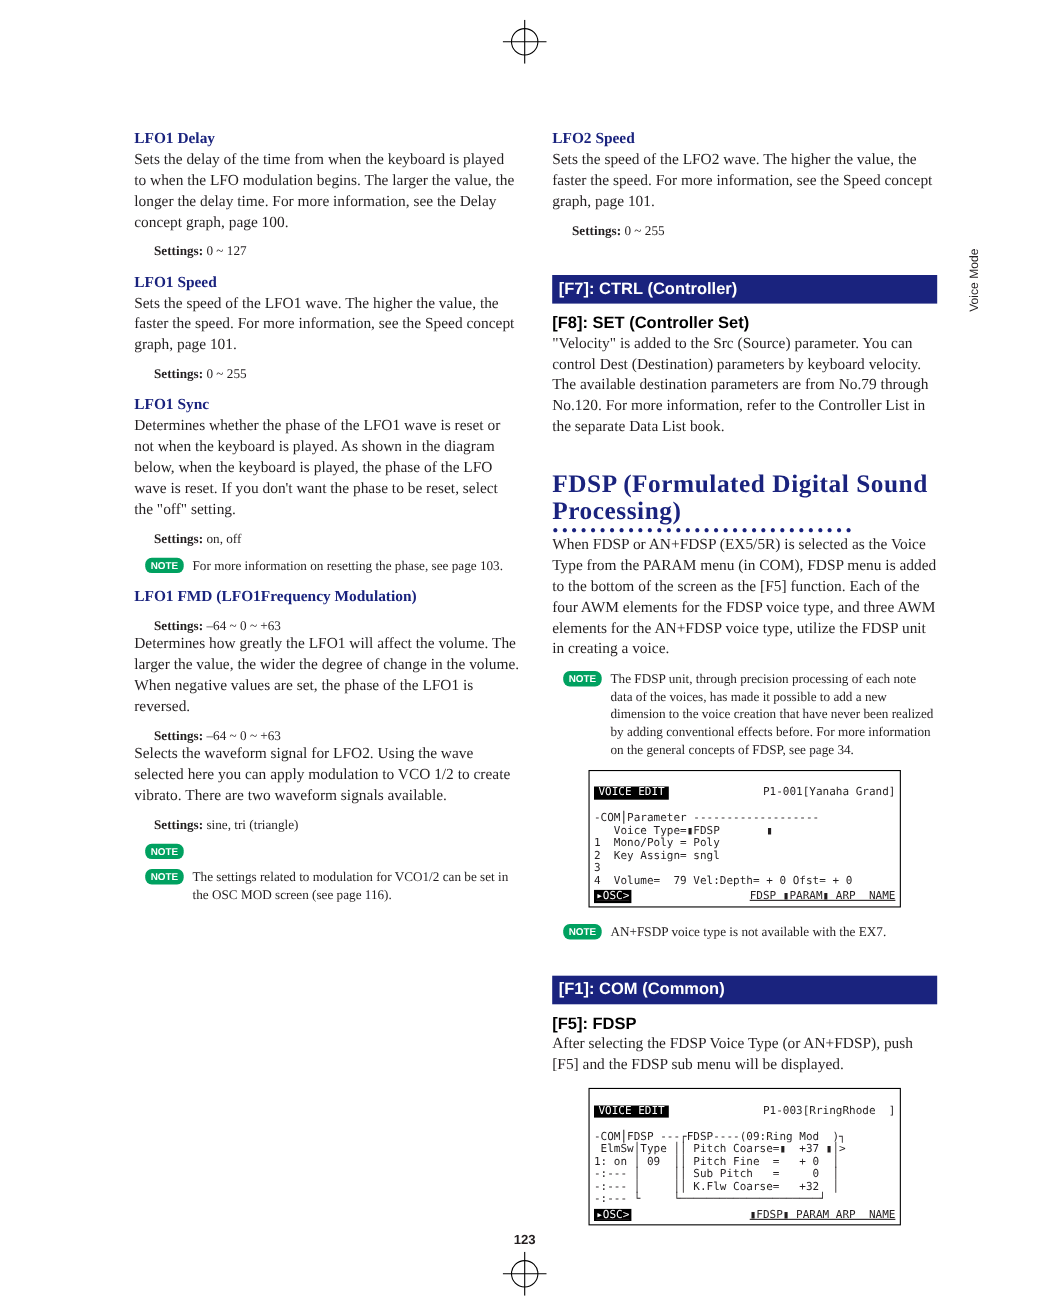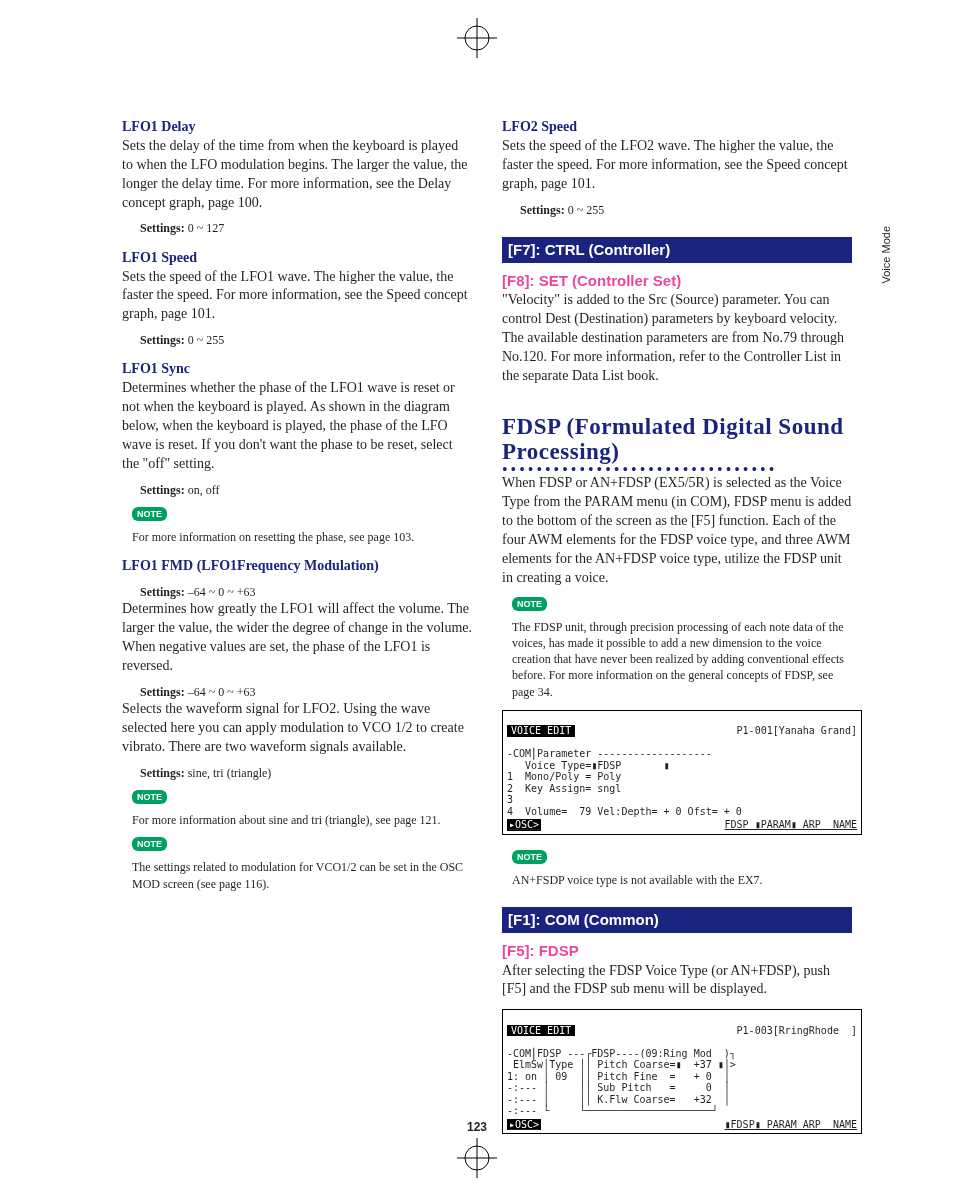--- a/index.html
+++ b/index.html
@@ -35,44 +35,43 @@
     font-size: 12px;
     margin: 8px 0 0 18px;
   }
   .settings b { font-weight: bold; }
   .note-row {
     display: flex;
     gap: 8px;
     margin: 8px 0 0 10px;
     font-size: 12px;
     align-items: flex-start;
-    flex-direction: column;
   }
   .note-badge {
     background: #00a160;
     color: #fff;
     font-size: 9px;
     font-weight: bold;
     padding: 1px 5px;
     border-radius: 6px;
     font-family: Arial, sans-serif;
     flex-shrink: 0;
     margin-top: 1px;
   }
   .bar-heading {
     background: #1a237e;
     color: #fff;
     font-family: Arial, Helvetica, sans-serif;
     font-weight: bold;
     font-size: 15px;
     padding: 3px 6px;
-    margin-top: 19px;
+    margin-top: 32px;
   }
   .sub-bar {
-    color: #ec4899;
+    color: #000000;
     font-family: Arial, Helvetica, sans-serif;
     font-weight: bold;
     font-size: 15px;
     margin-top: 8px;
   }
   .big-heading {
     color: #1a237e;
     font-family: Liberation Serif, serif;
     font-weight: 900;
     font-size: 23px;
@@ -83,21 +82,21 @@
   .dots {
     color: #1a237e;
     letter-spacing: 3px;
     font-size: 16px;
     line-height: 0.5;
     margin-top: 2px;
     white-space: nowrap;
     overflow: hidden;
   }
   .lcd {
-    width: 360px;
+    width: 284px;
     border: 1px solid #000;
     background: #fff;
     font-family: monospace;
     font-size: 10px;
     line-height: 1.15;
     padding: 3px 4px;
     margin: 10px auto 0 auto;
     white-space: pre;
     overflow: hidden;
   }
@@ -167,21 +166,20 @@
     <div class="param-title">LFO1 FMD (LFO1Frequency Modulation)</div>
     <div class="settings"><b>Settings:</b> –64 ~ 0 ~ +63</div>
 
     <div class="body-text">Determines how greatly the LFO1 will affect the volume. The larger the value, the wider the degree of change in the volume. When negative values are set, the phase of the LFO1 is reversed.</div>
     <div class="settings"><b>Settings:</b> –64 ~ 0 ~ +63</div>
 
     <div class="body-text">Selects the waveform signal for LFO2. Using the wave selected here you can apply modulation to VCO 1/2 to create vibrato. There are two waveform signals available.</div>
     <div class="settings"><b>Settings:</b> sine, tri (triangle)</div>
     <div class="note-row">
       <span class="note-badge">NOTE</span>
-      <span>For more information about sine and tri (triangle), see page 121.</span>
     </div>
     <div class="note-row">
       <span class="note-badge">NOTE</span>
       <span>The settings related to modulation for VCO1/2 can be set in the OSC MOD screen (see page 116).</span>
     </div>
   </div>
 
   <div class="col">
 
     <div class="param-title first">LFO2 Speed</div>

